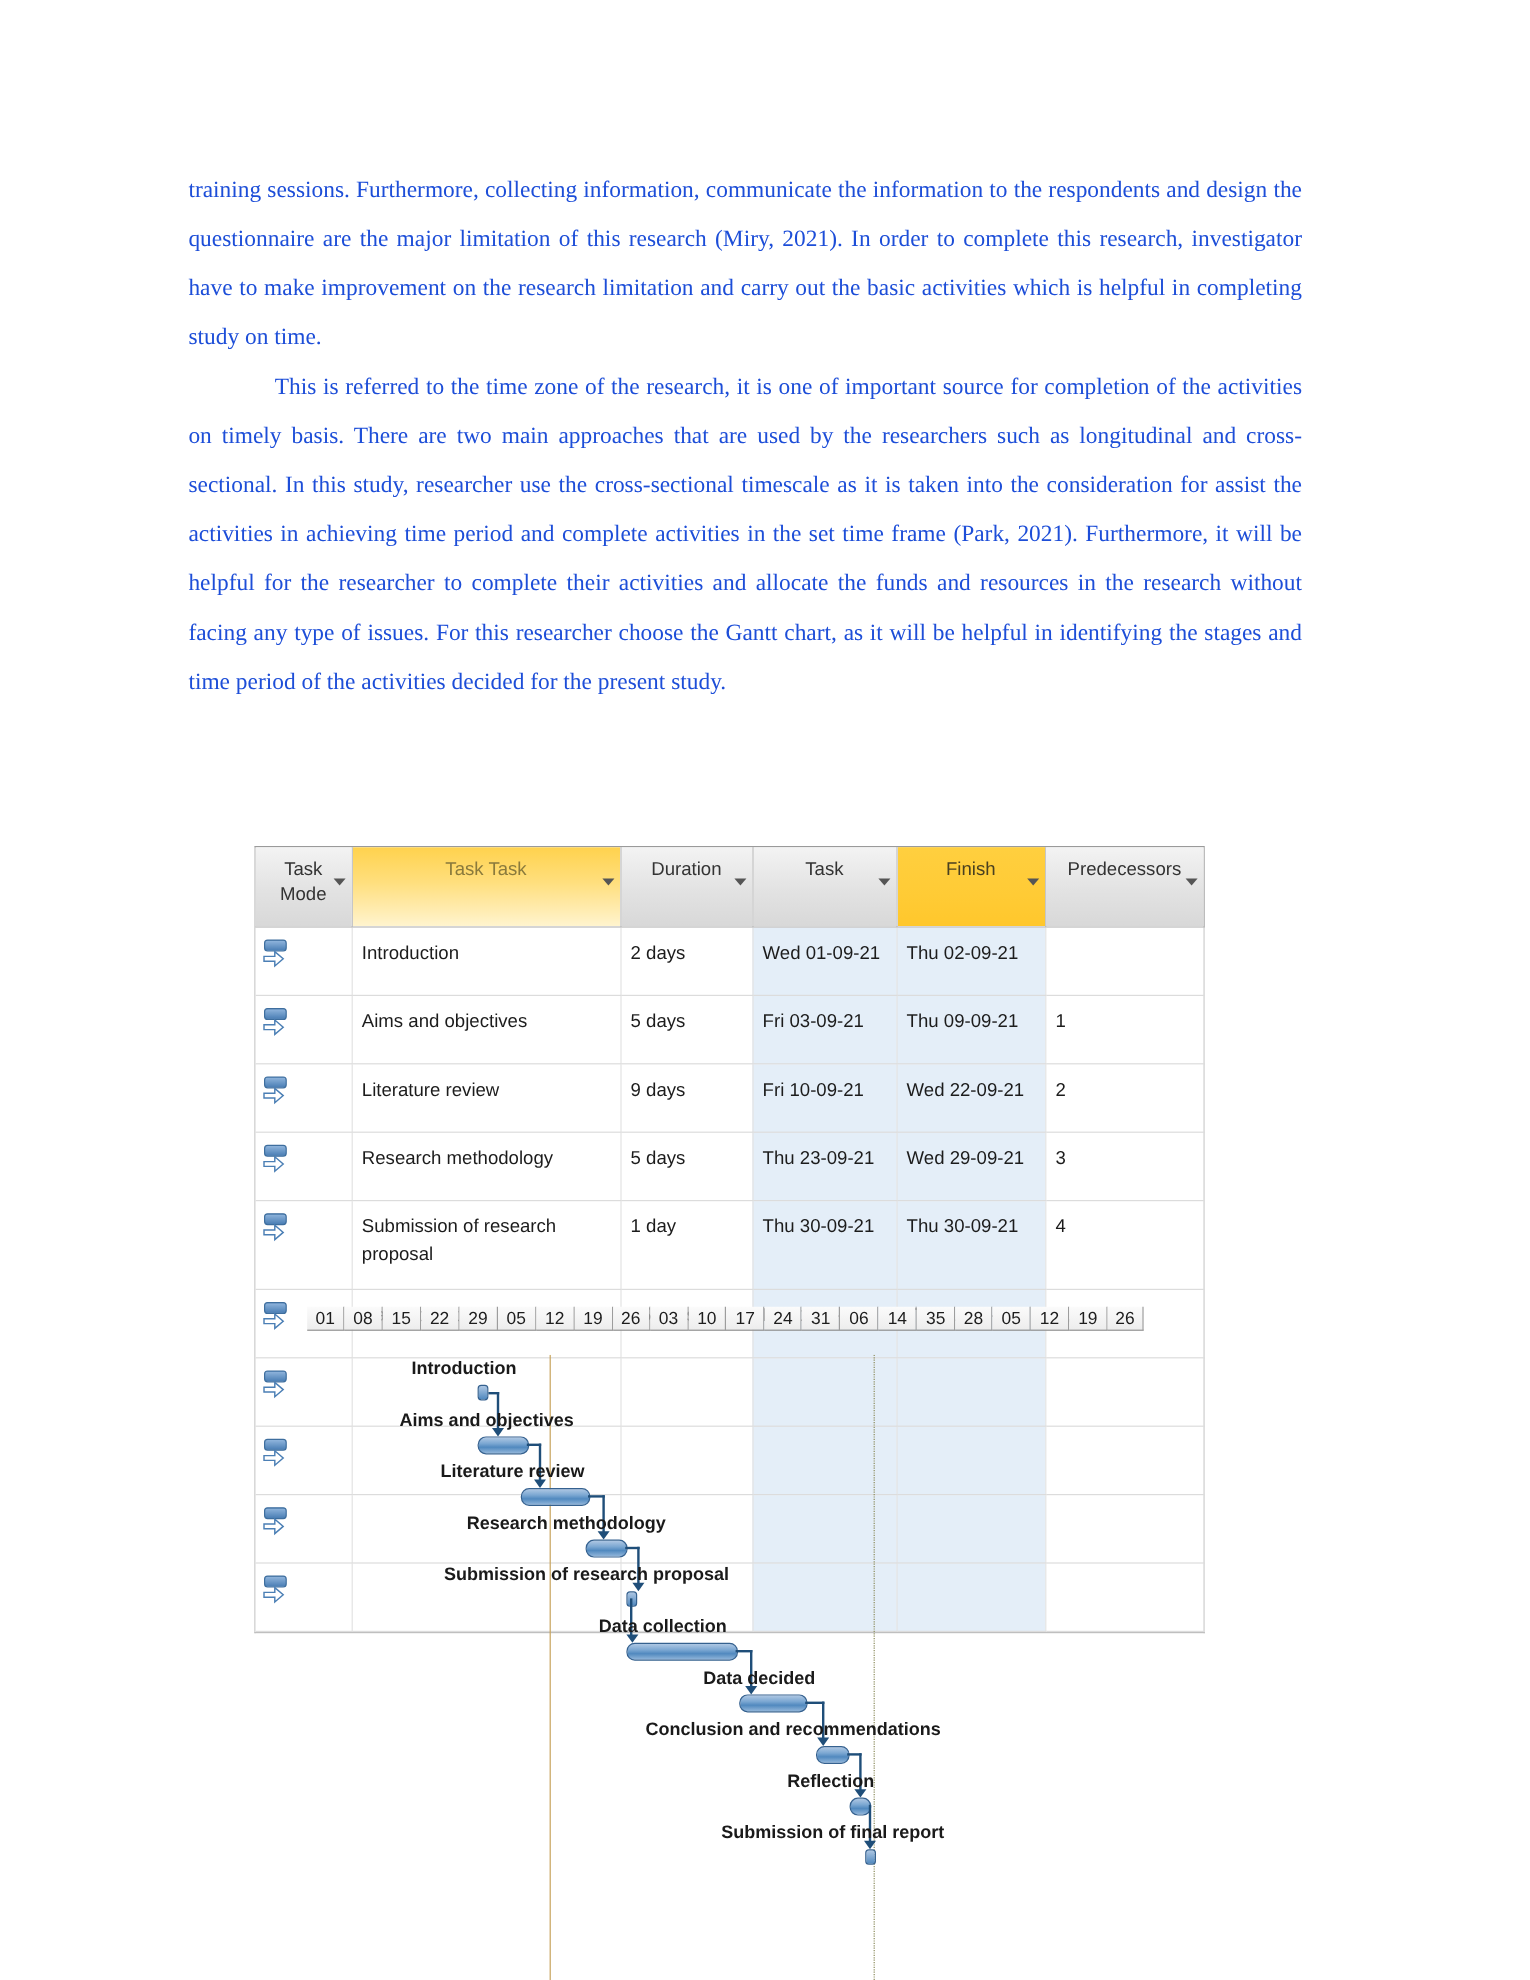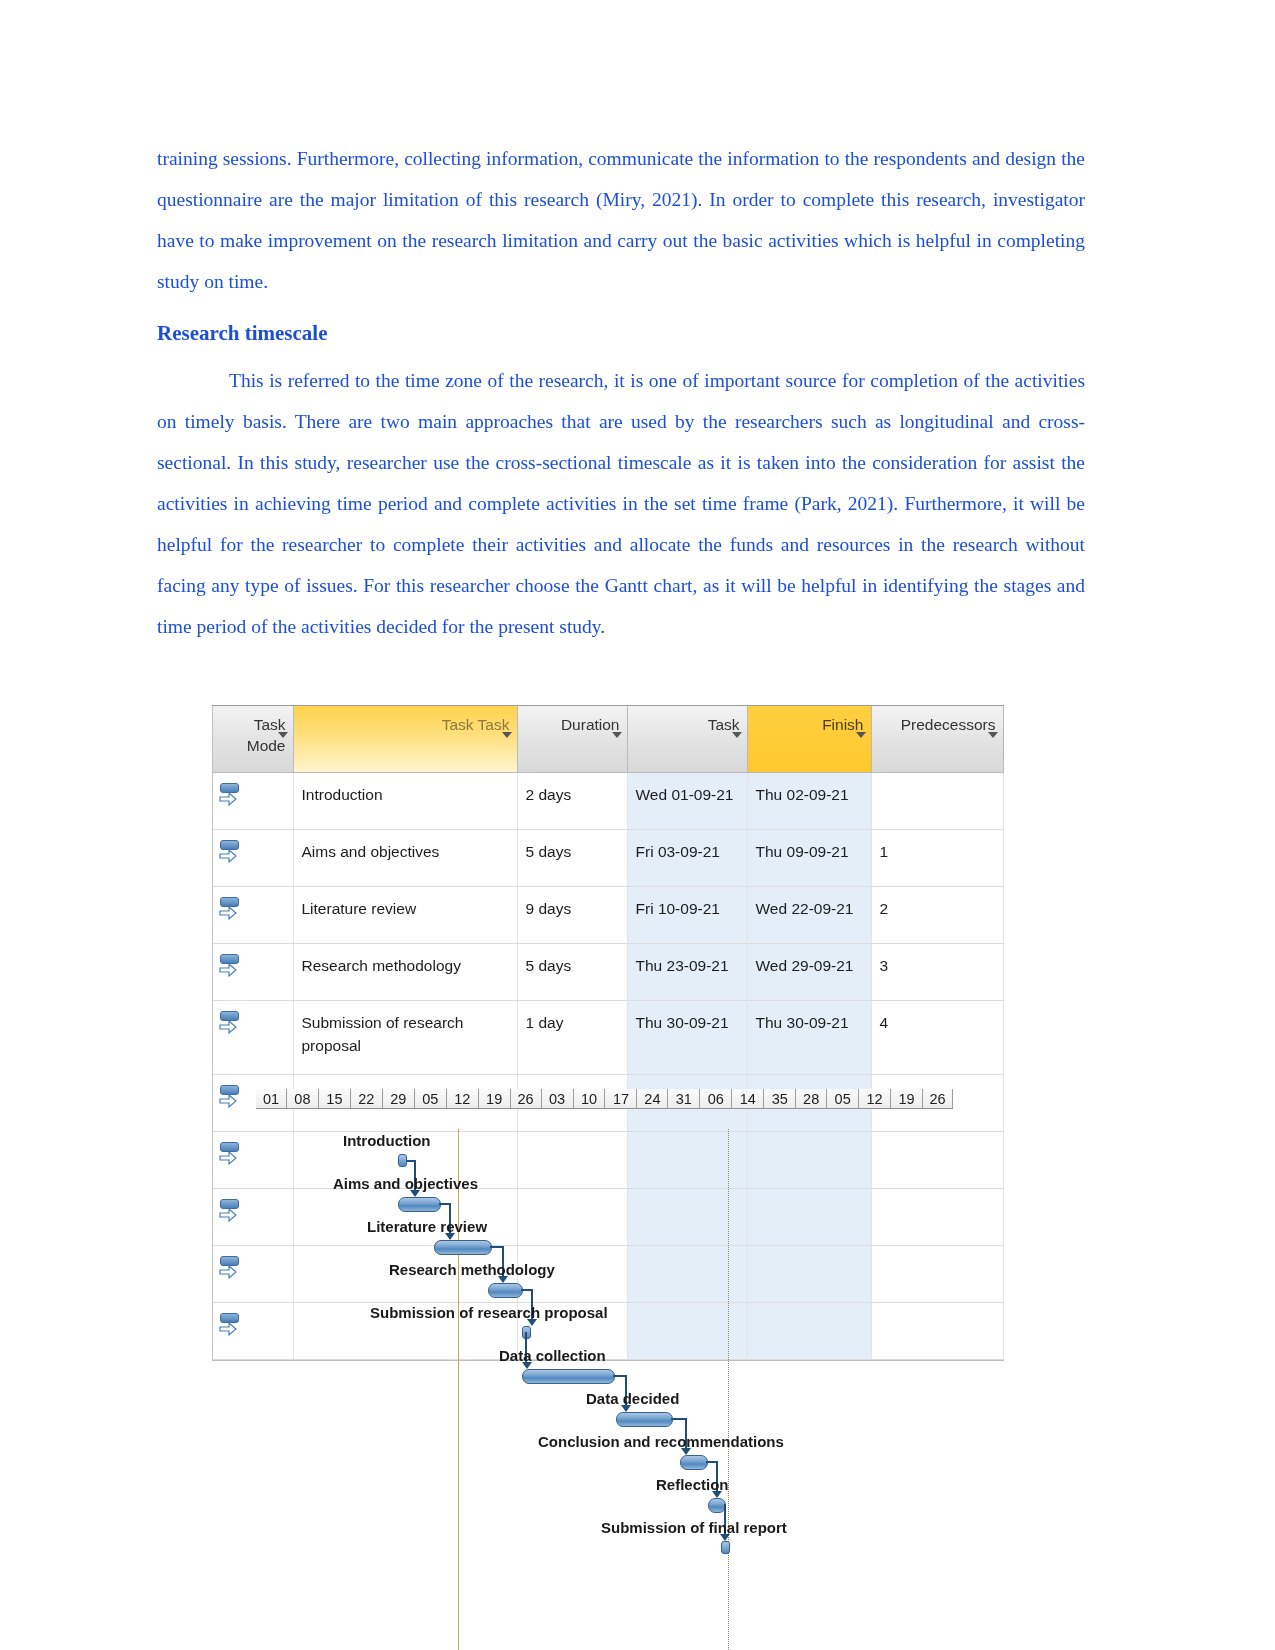--- a/index.html
+++ b/index.html
@@ -36,21 +36,21 @@
   .ptable col.c0{width:80px;}
   .ptable col.c1{width:224px;}
   .ptable col.c2{width:110px;}
   .ptable col.c3{width:120px;}
   .ptable col.c4{width:124px;}
   .ptable col.c5{width:132px;}
 
   .ptable thead th{
     height:58px;vertical-align:top;padding:8px 7px 0 7px;
     border-right:1px solid #b9b9b9;border-bottom:1px solid #b9b9b9;
-    font-weight:normal;text-align:right;position:relative;
+    font-weight:normal;text-align:center;position:relative;
     background:linear-gradient(to bottom,#f3f3f3 0%,#e3e3e3 52%,#d8d8d8 100%);
     color:#333;font-size:15.5px;
   }
   .ptable thead th.hl{
     background:linear-gradient(to bottom,#ffd24d 0%,#ffdf7e 45%,#fff4cf 100%);
     color:#8a7a3c;
   }
   .ptable thead th.hl2{
     background:linear-gradient(to bottom,#ffcf3f 0%,#ffcb35 60%,#ffc72c 100%);
     color:#4a4020;
@@ -129,21 +129,20 @@
     border-left:1px dotted #8a8a5a;
   }
 </style>
 </head>
 <body>
 
 <div class="page">
 
   <div class="doc">
     <p>training sessions. Furthermore, collecting information, communicate the information to the respondents and design the questionnaire are the major limitation of this research (Miry, 2021). In order to complete this research, investigator have to make improvement on the research limitation and carry out the basic activities which is helpful in completing study on time.</p>
-    <h2>Research timescale</h2>
     <p class="indent">This is referred to the time zone of the research, it is one of important source for completion of the activities on timely basis. There are two main approaches that are used by the researchers such as longitudinal and cross-sectional. In this study, researcher use the cross-sectional timescale as it is taken into the consideration for assist the activities in achieving time period and complete activities in the set time frame (Park, 2021). Furthermore, it will be helpful for the researcher to complete their activities and allocate the funds and resources in the research without facing any type of issues. For this researcher choose the Gantt chart, as it will be helpful in identifying the stages and time period of the activities decided for the present study.</p>
   </div>
 
   <div class="proj">
     <table class="ptable">
       <colgroup>
           <col class="c0">
           <col class="c1">
           <col class="c2">
           <col class="c3">

